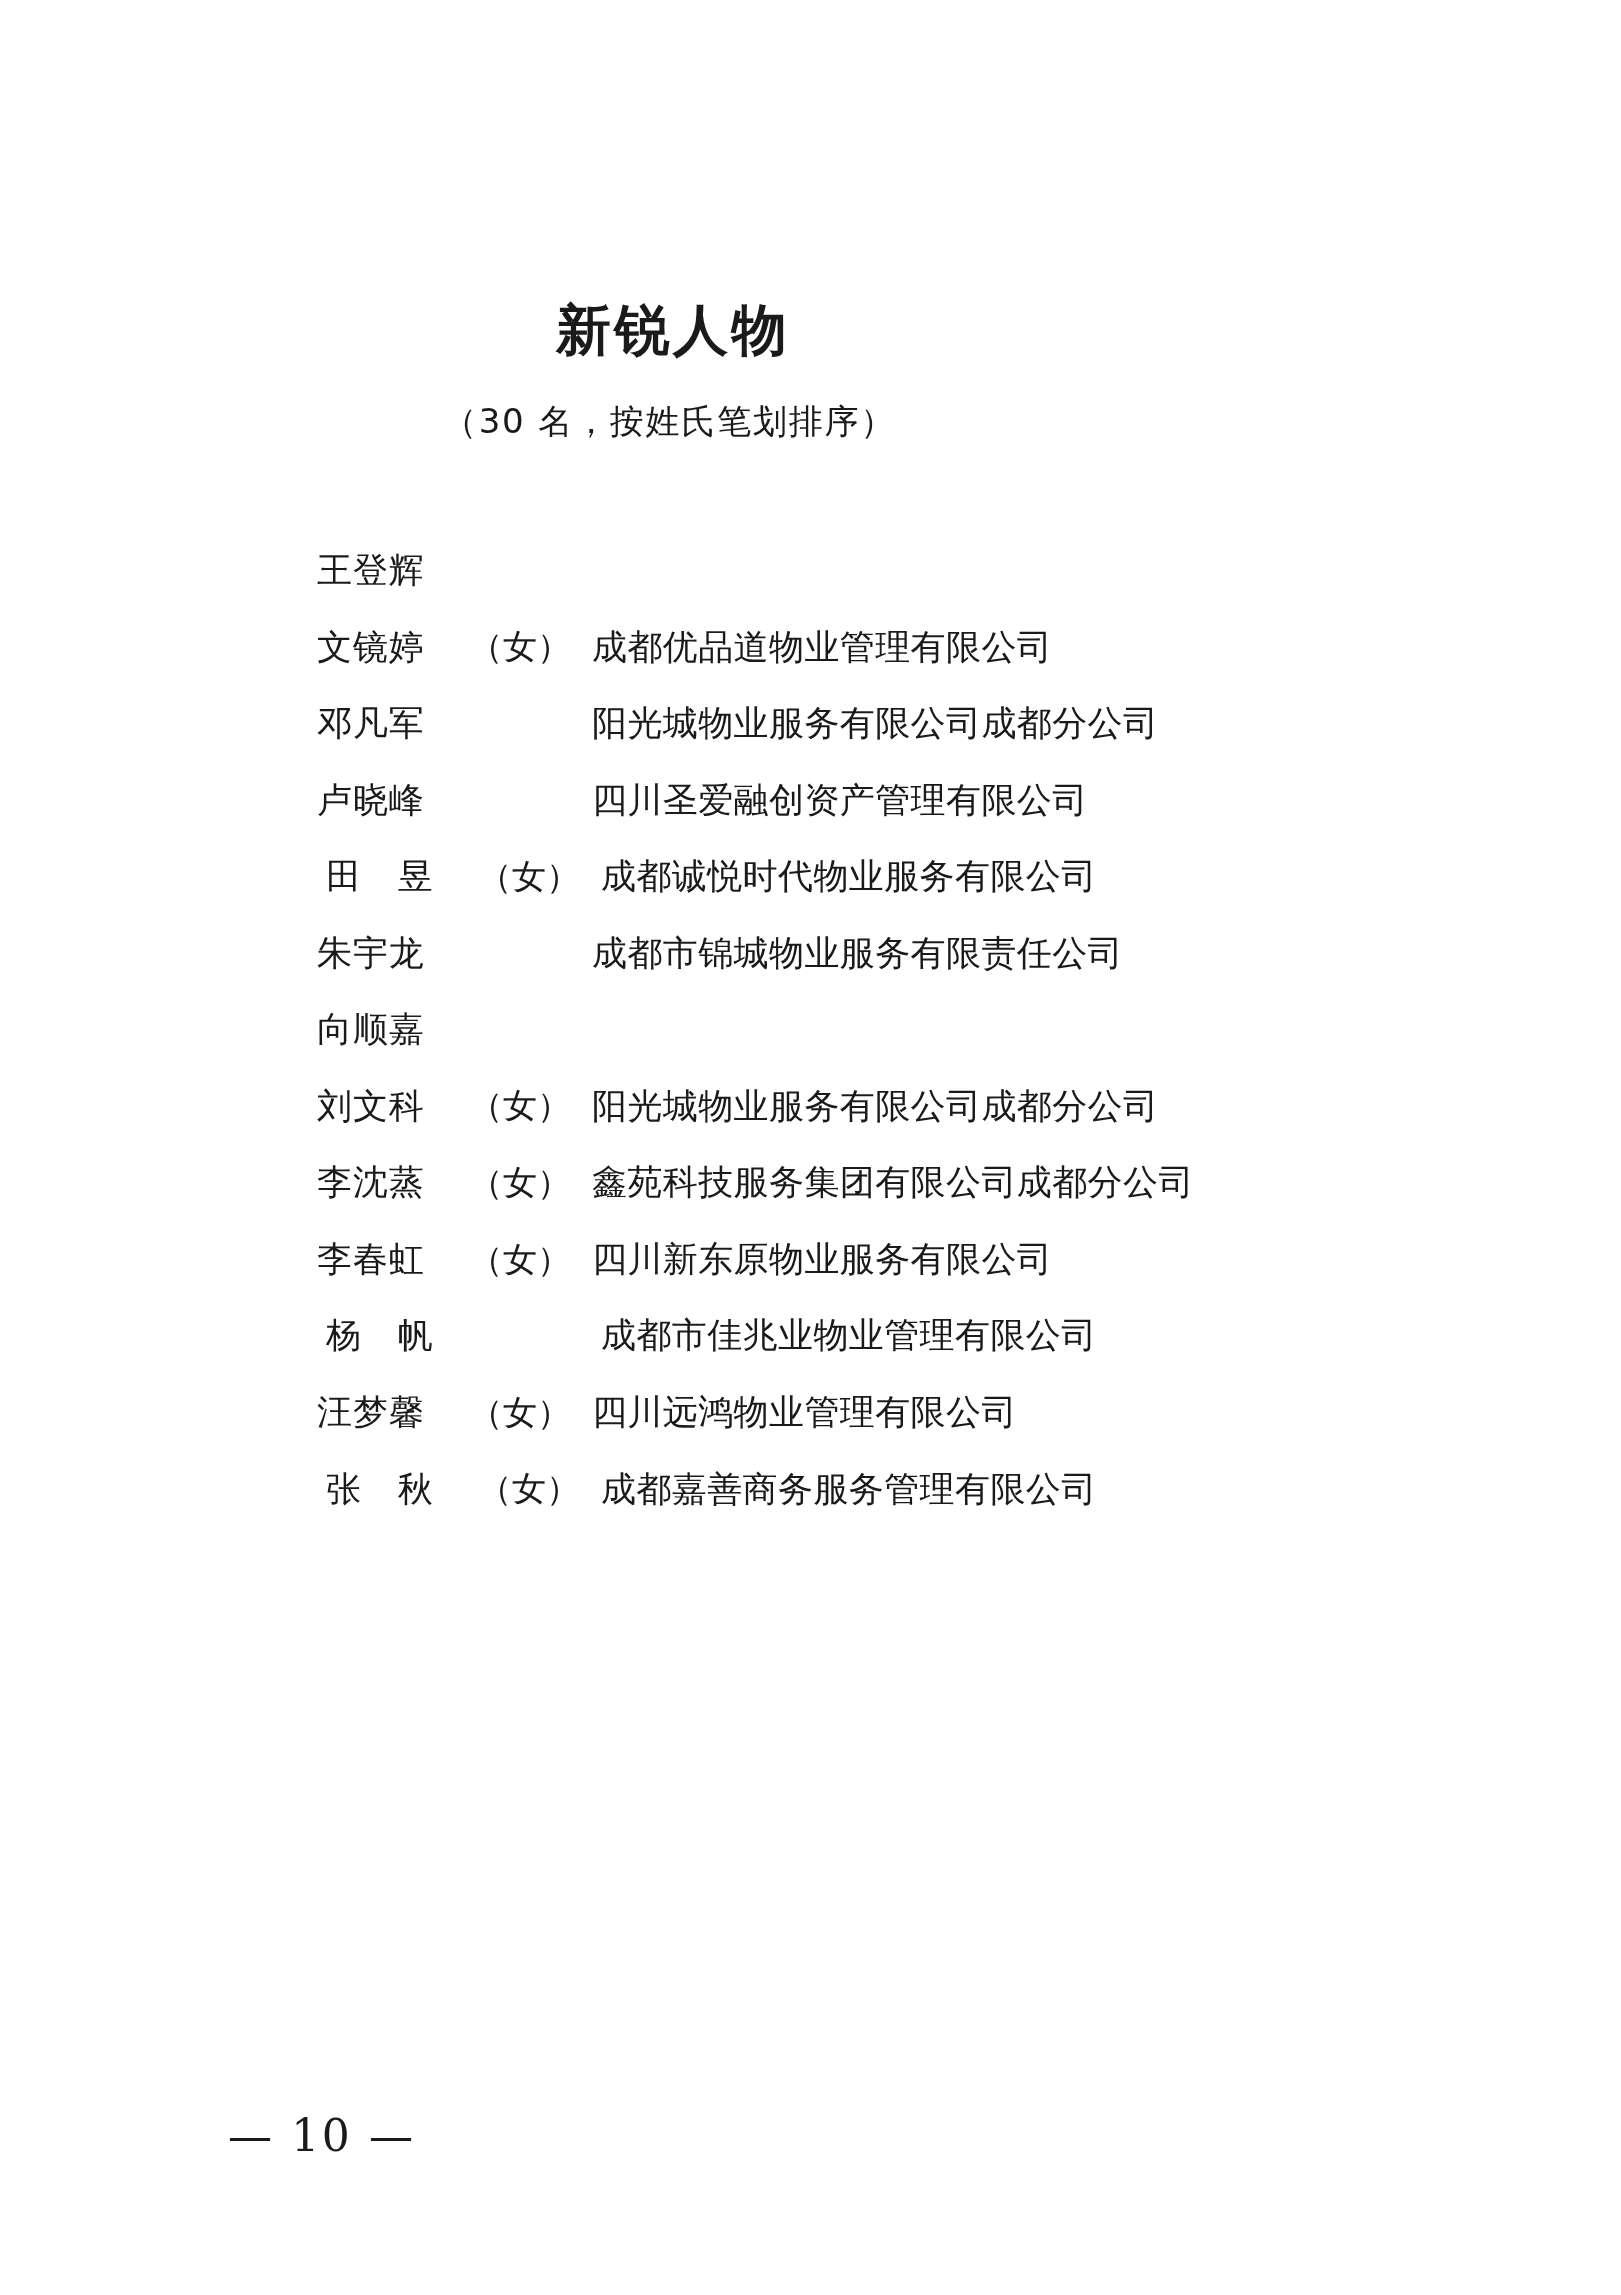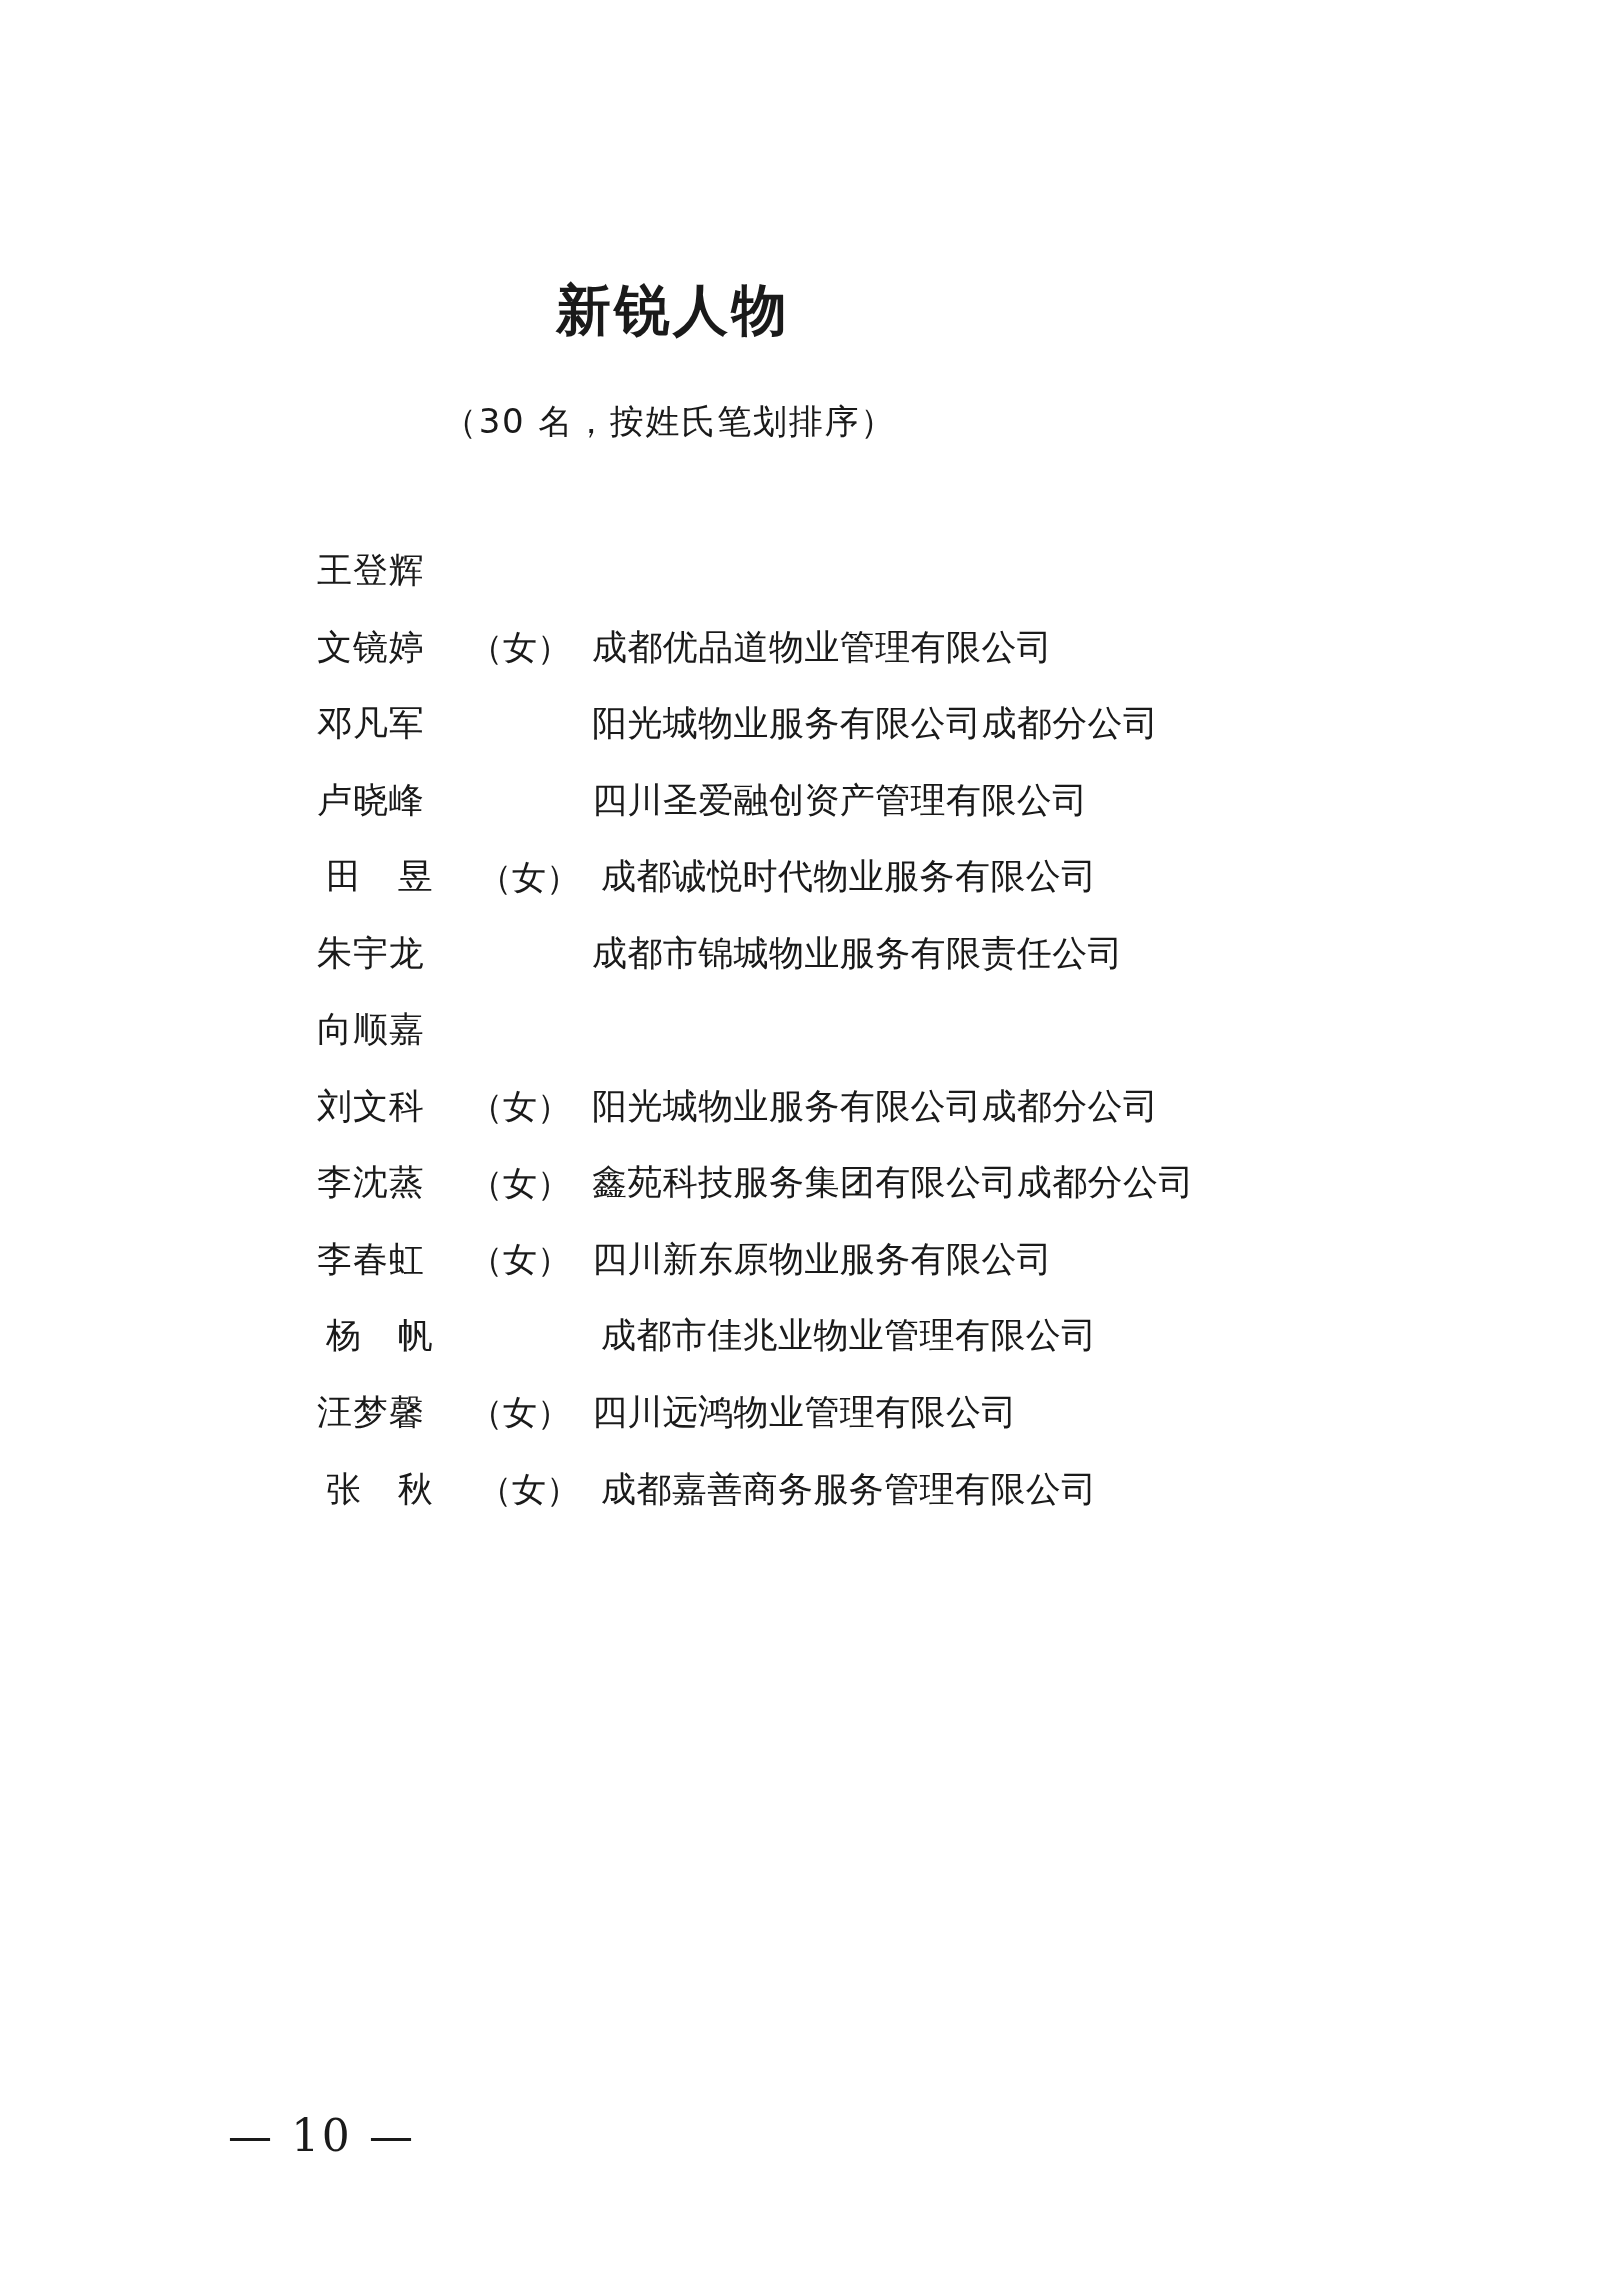--- a/index.html
+++ b/index.html
@@ -17,21 +17,21 @@
   }
   .page {
     position: absolute;
     left: 0; top: 0;
     width: 1622px;
     height: 2295px;
     background: #ffffff;
   }
   .doc-title {
     position: absolute;
-    top: 274px;
+    top: 294px;
     left: 0;
     width: 1346px;
     text-align: center;
     font-size: 55px;
     font-weight: bold;
     letter-spacing: 3.5px;
     font-family: "DejaVu Serif", "Liberation Serif", serif;
   }
   .doc-subtitle {
     position: absolute;
@@ -44,21 +44,21 @@
     font-family: "DejaVu Sans", "Liberation Sans", sans-serif;
   }
   .name-list {
     position: absolute;
     top: 547px;
     left: 317px;
     width: 1058px;
   }
   .list-row {
     display: flex;
-    align-items: flex-end;
+    align-items: center;
     margin-bottom: 30px;
     font-size: 35px;
     line-height: 1.33;
   }
   .col-name {
     width: 152px;
     flex: 0 0 152px;
     letter-spacing: 0.9px;
     white-space: pre;
   }

